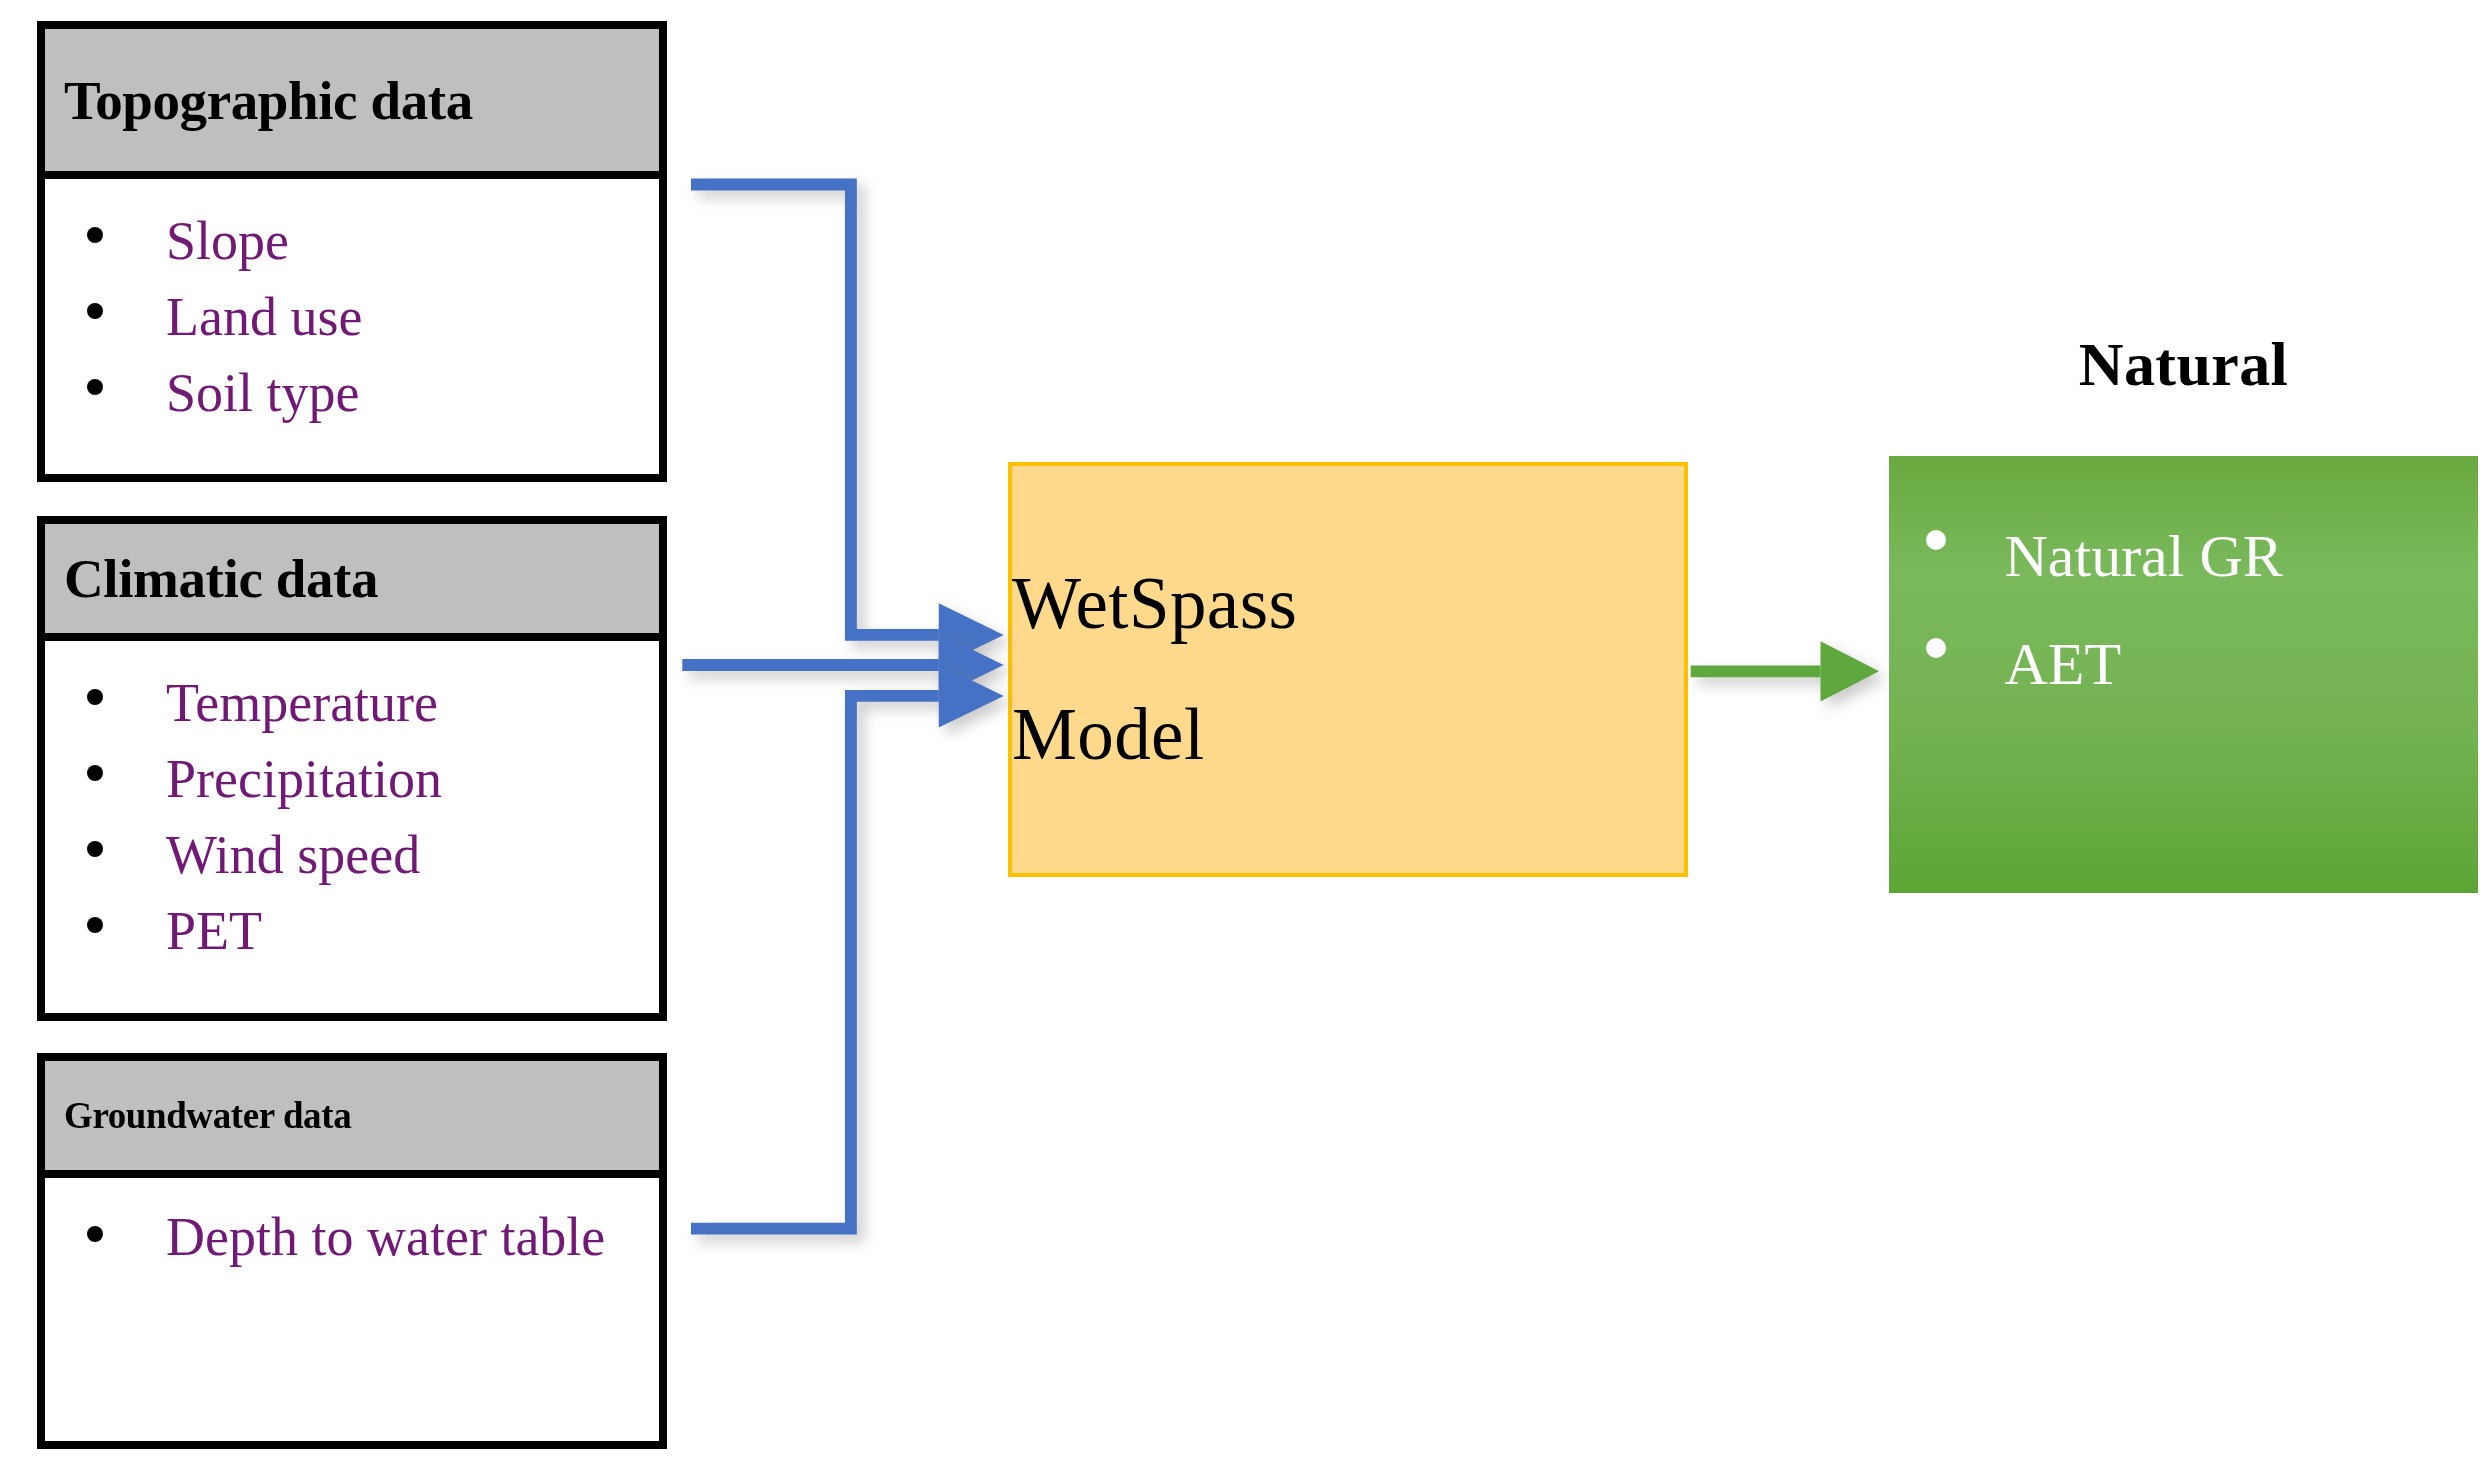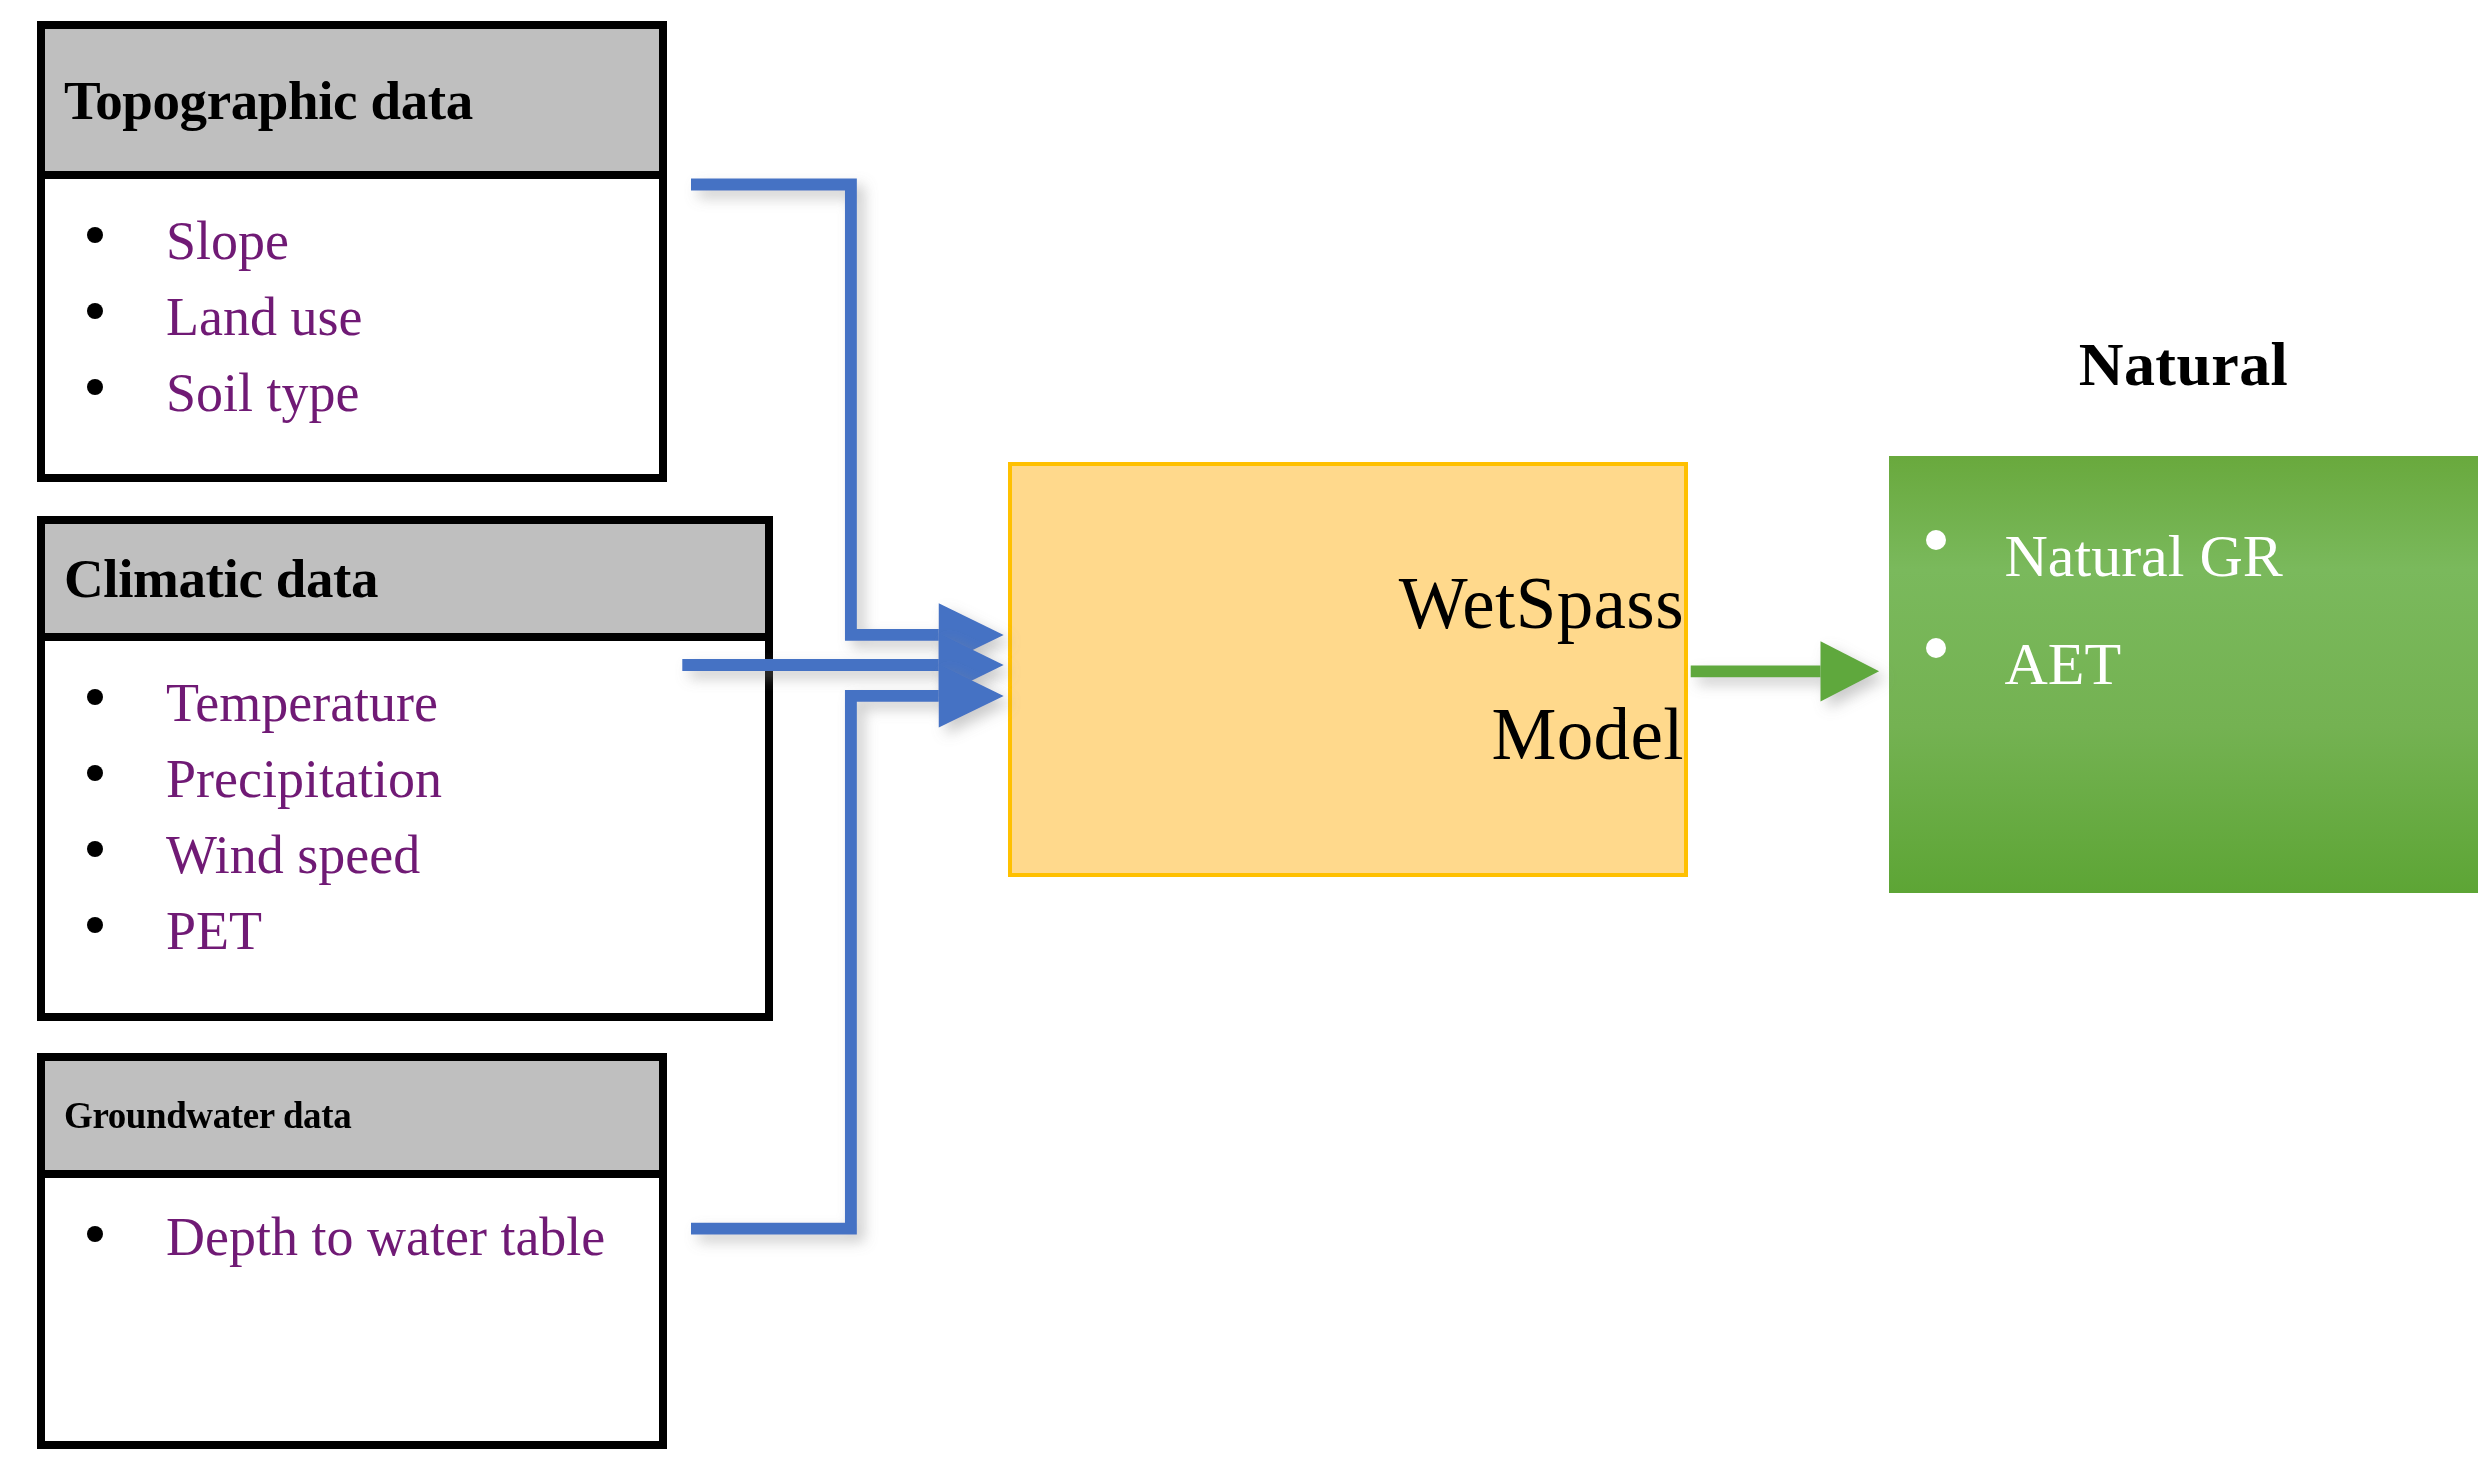--- a/index.html
+++ b/index.html
@@ -63,41 +63,41 @@
     height: 16px;
     border-radius: 50%;
     background: #000000;
   }
 
   
   #box-topographic { left: 37px;  top: 21.4px;   width: 630px; height: 461px; }
   #box-topographic .box-header { height: 150px; font-size: 55px; }
   #box-topographic ul.bullets > li { font-size: 54px; line-height: 76px; }
 
-  #box-climatic { left: 37px; top: 516px; width: 736px; height: 505px; }
+  #box-climatic { left: 37px; top: 516px; width: 630px; height: 505px; }
   #box-climatic .box-header { height: 117px; font-size: 55px; }
   #box-climatic ul.bullets > li { font-size: 54px; line-height: 76px; }
 
   #box-groundwater { left: 37px; top: 1053px; width: 630px; height: 396px; }
   #box-groundwater .box-header { height: 117px; font-size: 37px; }
   #box-groundwater ul.bullets > li { font-size: 54px; line-height: 70px; }
 
   
   #box-model {
     position: absolute;
     left: 1008px;
     top: 462px;
     width: 680px;
     height: 415px;
     box-sizing: border-box;
     background: #ffd98c;
     border: 4px solid #ffc000;
     display: flex;
     flex-direction: column;
-    align-items: flex-end;
+    align-items: flex-start;
     justify-content: center;
   }
   #box-model .model-line {
     font-size: 73px;
     line-height: 104px;
     color: #000000;
     text-align: center;
     letter-spacing: 0.4px;
   }
   #box-model .model-line.second { margin-top: 27px; }

